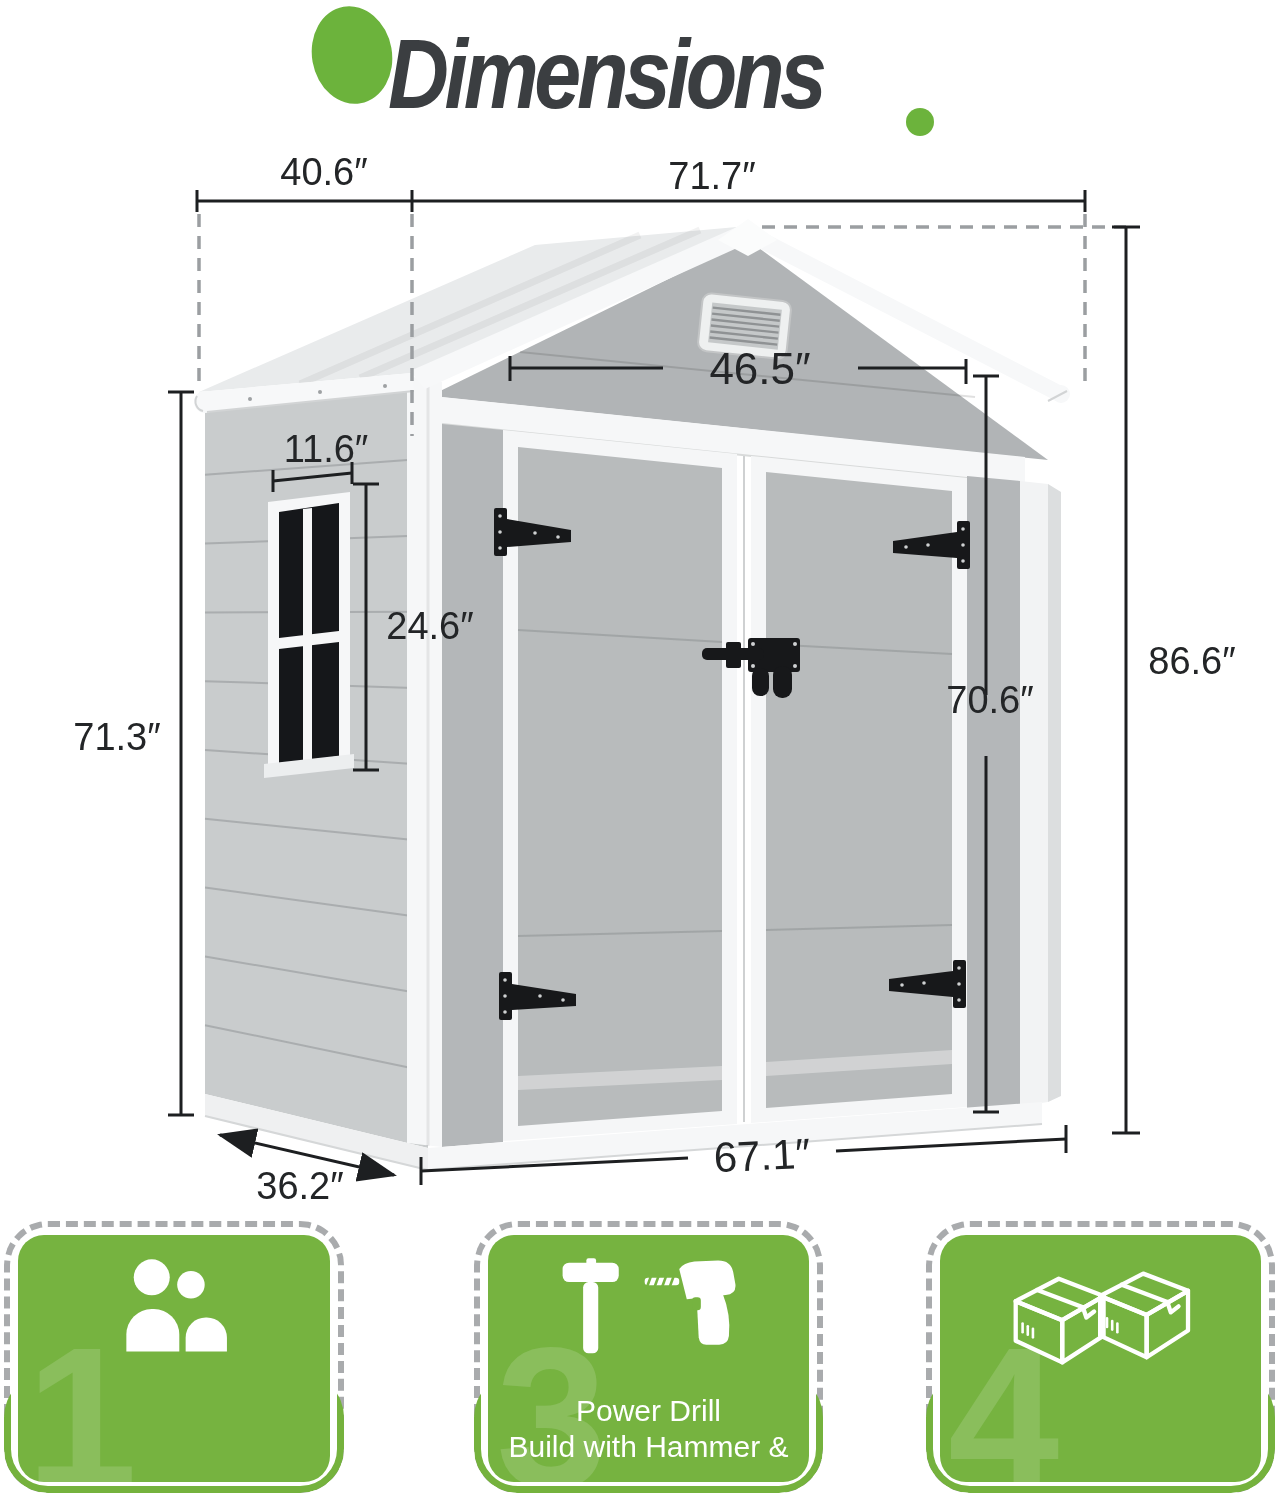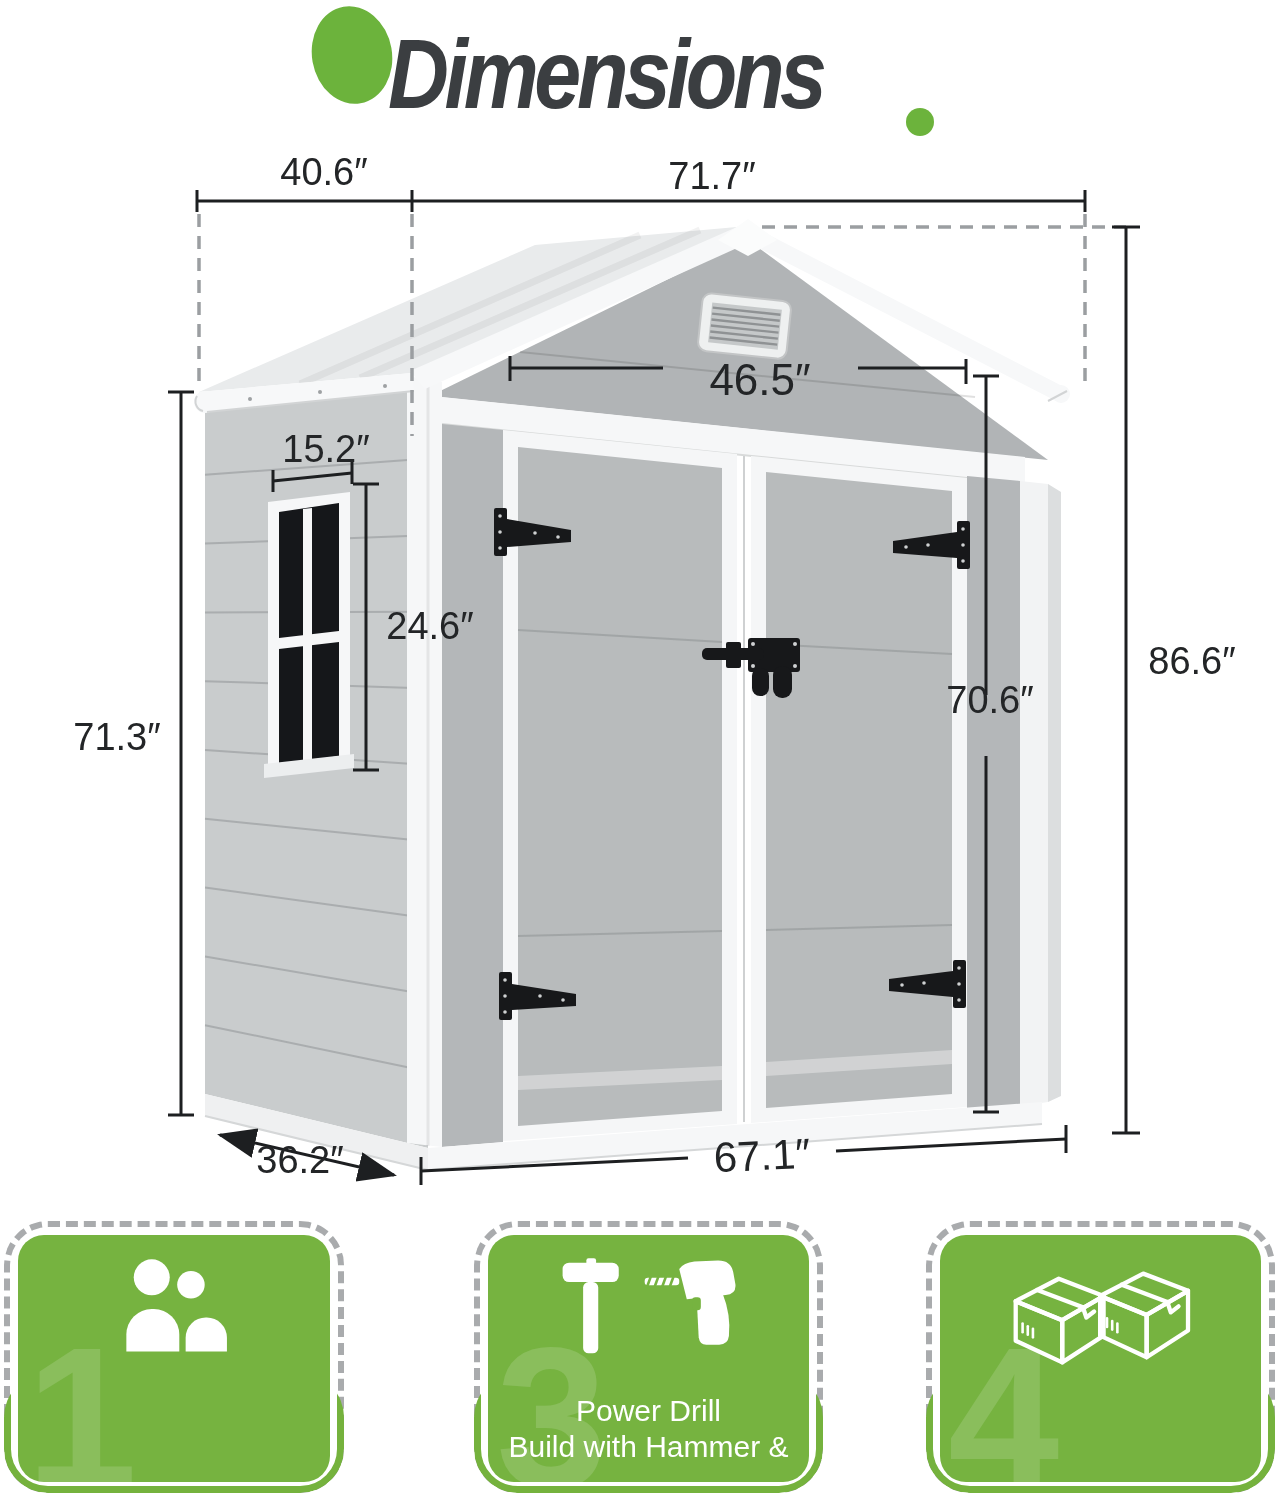--- a/index.html
+++ b/index.html
@@ -20,21 +20,21 @@
   }
   .title-dot{
     position:absolute;left:906px;top:108px;width:28px;height:28px;
     background:#6cb33c;border-radius:50%;
   }
   
   .dim{
     position:absolute;transform:translate(-50%,-50%);
     font-size:38px;color:#232527;white-space:nowrap;line-height:1;
   }
-  .dim.lg{font-size:44px;margin-top:11px;}
+  .dim.lg{font-size:44px;}
   .dim.md{font-size:42px;}
   .dim.tilt{transform:translate(-50%,-50%) rotate(-2.8deg);}
   
   #diagram{position:absolute;left:0;top:0;}
   
   .card{position:absolute;top:1221px;height:272px;}
   .card-dash{
     position:absolute;inset:0;border:6px dashed #a9abad;border-radius:44px;
   }
   .card-dash-green{
@@ -269,27 +269,27 @@
     <line x1="421" y1="1157" x2="421" y2="1185"></line>
     <line x1="1066" y1="1125" x2="1066" y2="1153"></line>
 
     <line x1="220" y1="1135" x2="394" y2="1175" marker-start="url(#arr)" marker-end="url(#arr)"></line>
   </g>
 </svg>
 
 <div class="dim" style="left:324px;top:172px">40.6″</div>
 <div class="dim" style="left:712px;top:176px">71.7″</div>
 <div class="dim lg" style="left:760px;top:369px">46.5″</div>
-<div class="dim" style="left:326px;top:449px">15.2″</div>
+<div class="dim" style="left:326px;top:449px">11.6″</div>
 <div class="dim" style="left:430px;top:626px">24.6″</div>
 <div class="dim" style="left:117px;top:737px">71.3″</div>
 <div class="dim" style="left:1192px;top:661px">86.6″</div>
 <div class="dim" style="left:990px;top:700px">70.6″</div>
 <div class="dim md tilt" style="left:762px;top:1156px">67.1″</div>
-<div class="dim" style="left:300px;top:1160px">36.2″</div>
+<div class="dim" style="left:300px;top:1186px">36.2″</div>
 
 <div class="card" style="left:4px;width:340px">
   <div class="card-dash"></div>
   <div class="card-dash-green"></div>
   <div class="card-body">
     <span class="card-wm">1</span>
     <svg class="card-icon" width="108" height="108" viewBox="0 0 102 100" fill="#ffffff">
       <circle cx="30" cy="22" r="17"></circle>
       <circle cx="67" cy="29" r="13"></circle>
       <path d="M6,92 v-16 a24,24 0 0 1 24,-24 h2 a24,24 0 0 1 24,24 v16 z"></path>

